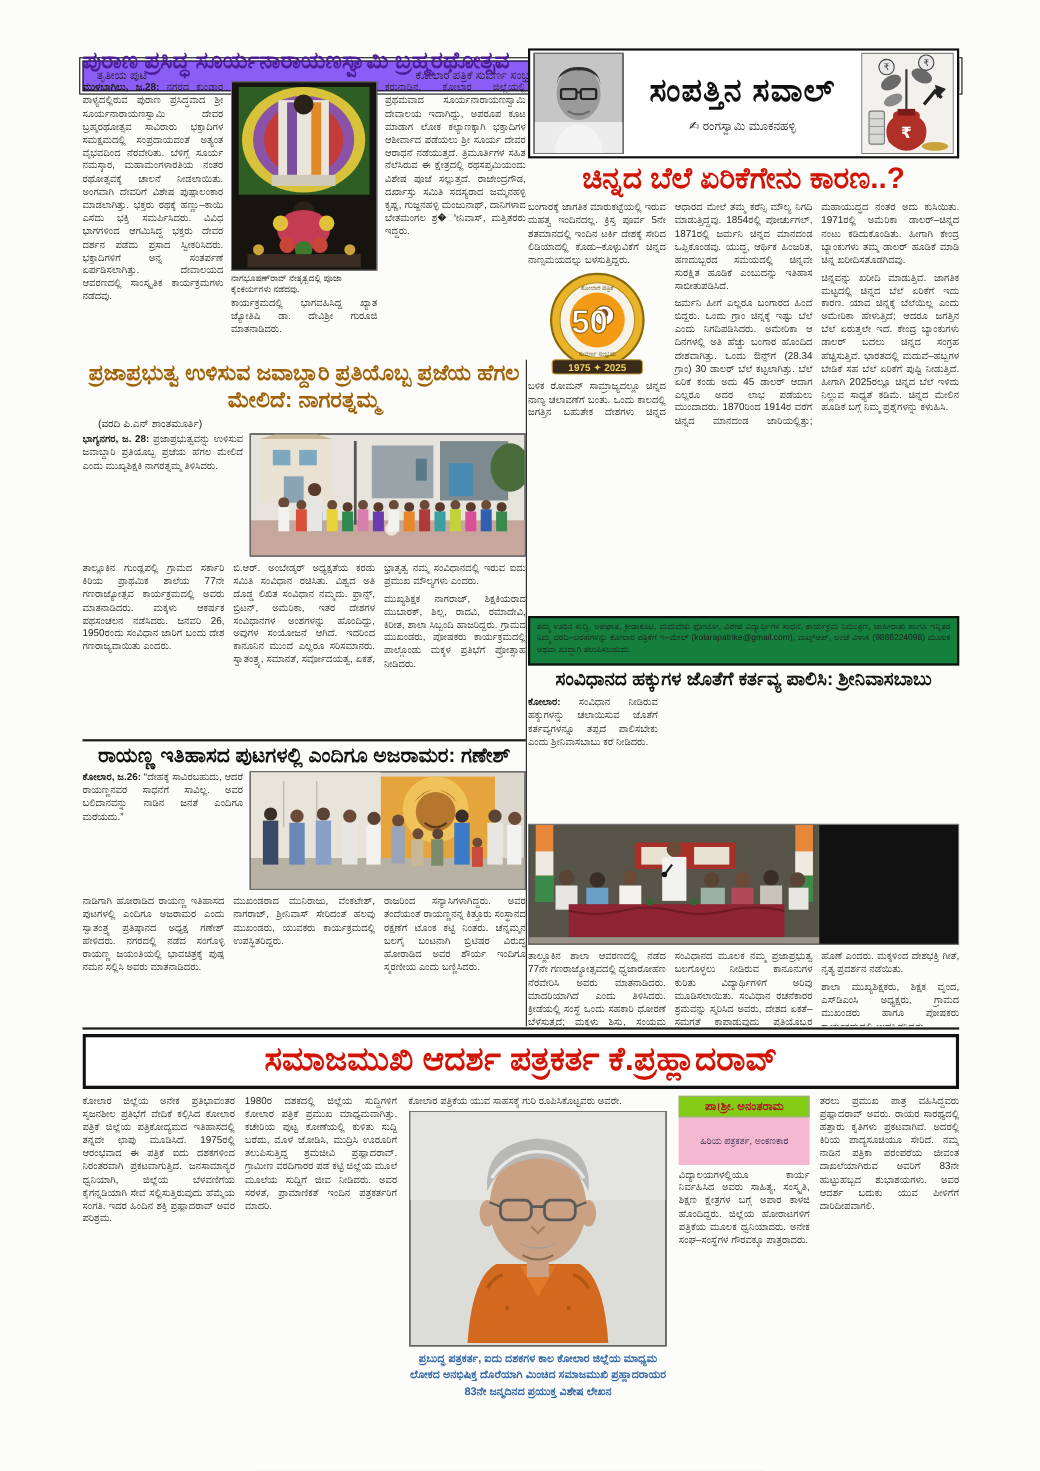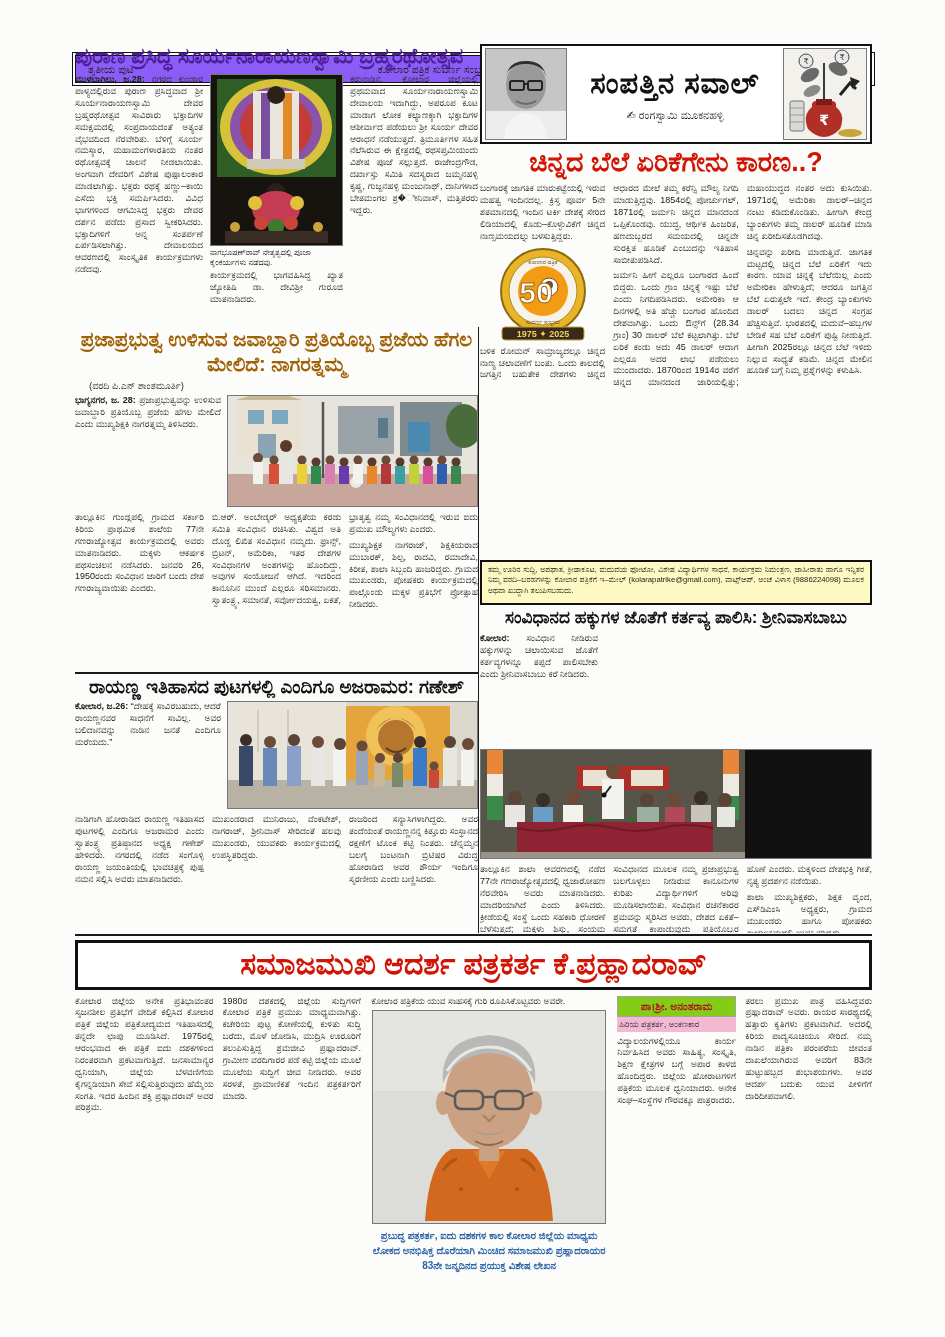--- a/index.html
+++ b/index.html
@@ -27,21 +27,21 @@
   #box-wealth .wc-center{flex:1;text-align:center;}
   #box-wealth .wc-title{font-size:29px;font-weight:bold;color:#111;letter-spacing:1px;}
   #box-wealth .wc-author{font-size:11px;margin-top:8px;color:#222;}
   
   #a-gold{left:480px;top:148px;width:392px;height:408px;overflow:hidden;}
   #a-gold h1{margin:0 0 7px 0;font-size:27px;line-height:1.05;text-align:center;font-weight:bold;color:#d21404;}
   .gold-cols{column-count:3;column-gap:8px;height:364px;overflow:hidden;}
   .gold-cols p{margin:0 0 4px 0;}
   .emblem-wrap{width:102px;margin:3px auto;break-inside:avoid;}
   
-  #notice{left:480px;top:560px;width:392px;height:45px;border:2px solid #111;padding:3px 6px;font-size:7.7px;line-height:1.35;text-align:justify;background:#fef9c3;}
+  #notice{left:480px;top:560px;width:392px;height:45px;border:2px solid #111;padding:3px 6px;font-size:7.7px;line-height:1.35;text-align:justify;background:#15803d;}
   
   #a-demo{left:75px;top:327px;width:403px;height:343px;overflow:hidden;}
   #a-demo h1{margin:0 0 3px 0;font-size:20px;line-height:1.25;text-align:center;font-weight:bold;color:#a16207;}
   .demo-byline{font-size:9.5px;font-weight:normal;margin:0 0 3px 14px;}
   .demo-row{display:flex;gap:6px;}
   .demo-left{width:146px;height:112px;}
   .cols3{column-count:3;column-gap:8px;overflow:hidden;margin-top:5px;}
   .cols3 p{margin:0 0 4px 0;}
   #demo-below{height:152px;}
   
@@ -61,21 +61,21 @@
   #hline-bottom{left:75px;top:934px;width:797px;}
   #a-prahlad{left:75px;top:940px;width:797px;height:393px;overflow:hidden;}
   .ph-box{border:3px solid #111;padding:5px 6px 7px 6px;background:#fff;}
   .ph-title{color:#d21404;font-size:30px;font-weight:bold;text-align:center;line-height:1.05;}
   .ph-row{display:flex;gap:9px;margin-top:6px;height:318px;overflow:hidden;}
   .pcol1,.pcol2{width:142px;height:318px;}
   .pcenter{width:244px;display:flex;flex-direction:column;align-items:center;}
   .pcol4{width:122px;height:318px;}
   .pcol5{width:130px;height:318px;}
   .byline-yellow{background:#84cc16;border:1px solid #a3a3a3;color:#b01020;font-weight:bold;font-size:10.5px;text-align:center;padding:3px 2px;width:100%;box-sizing:border-box;}
-  .byline-pink{background:#f4b9d0;color:#26264a;font-size:8.5px;padding:2px;width:100%;box-sizing:border-box;margin-bottom:4px;}
+  .byline-pink{background:#f4b9d0;color:#26264a;font-size:8.5px;text-align:center;padding:16px;width:100%;box-sizing:border-box;margin-bottom:4px;}
   .blue-caption{font-size:10px;color:#2e64a8;font-weight:bold;text-align:center;line-height:1.5;margin-top:4px;}
   .ctr-top{width:236px;margin-bottom:3px;}
   svg{display:block;}
 </style>
 </head>
 <body>
 
 <div id="page">
 
   <div id="hdr" class="abs">

